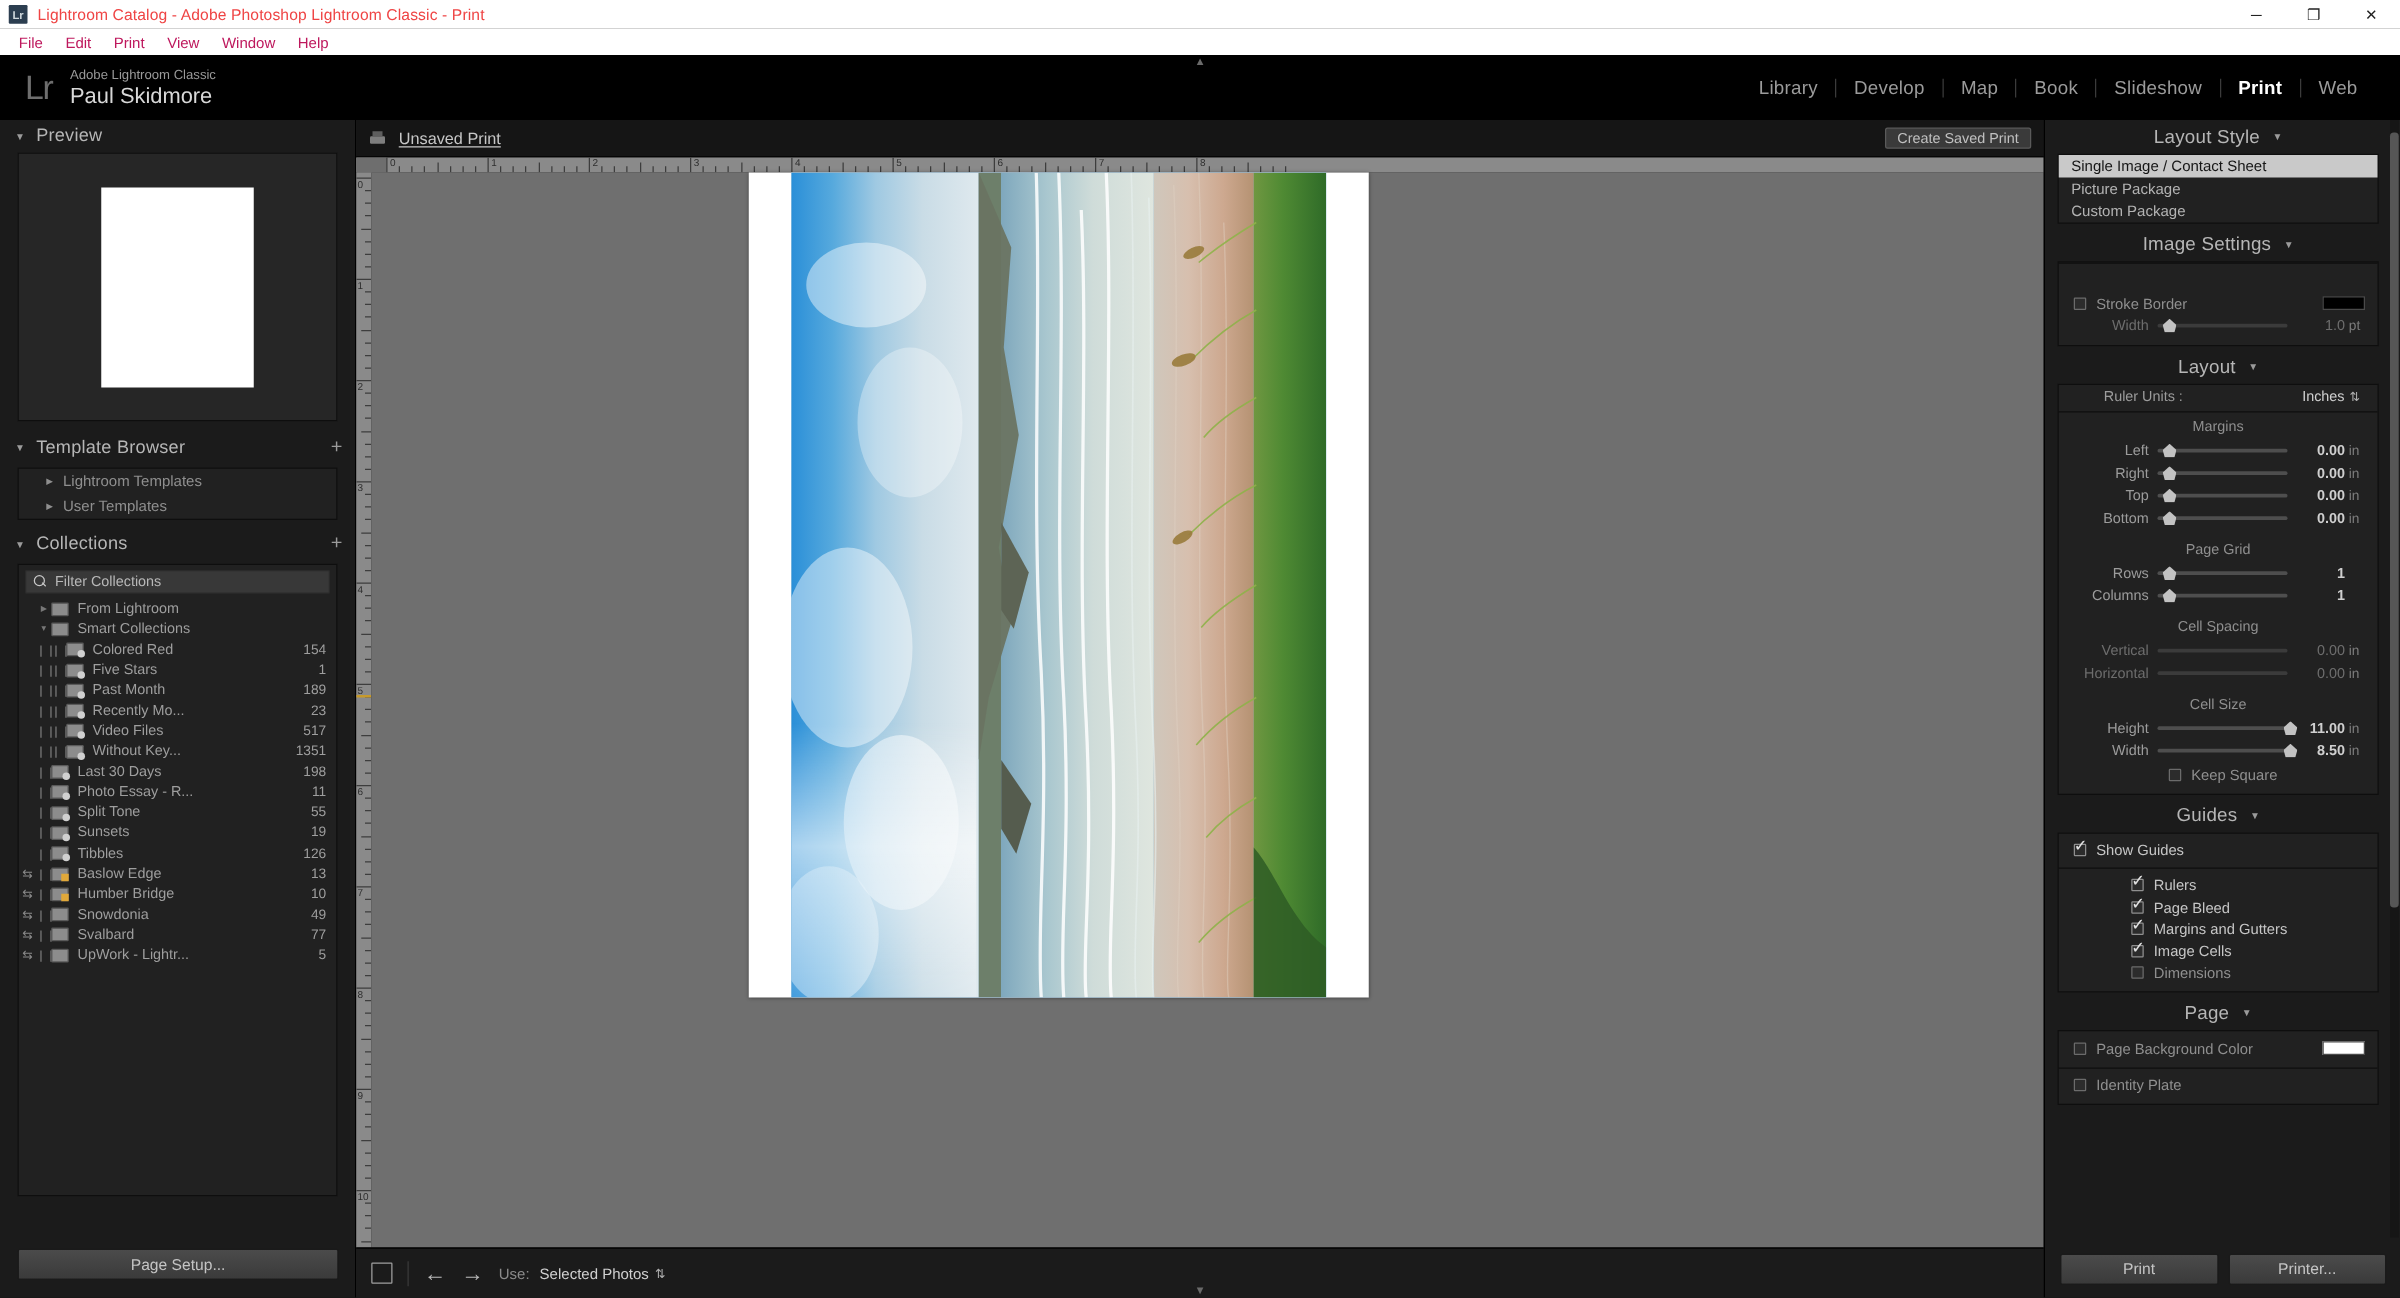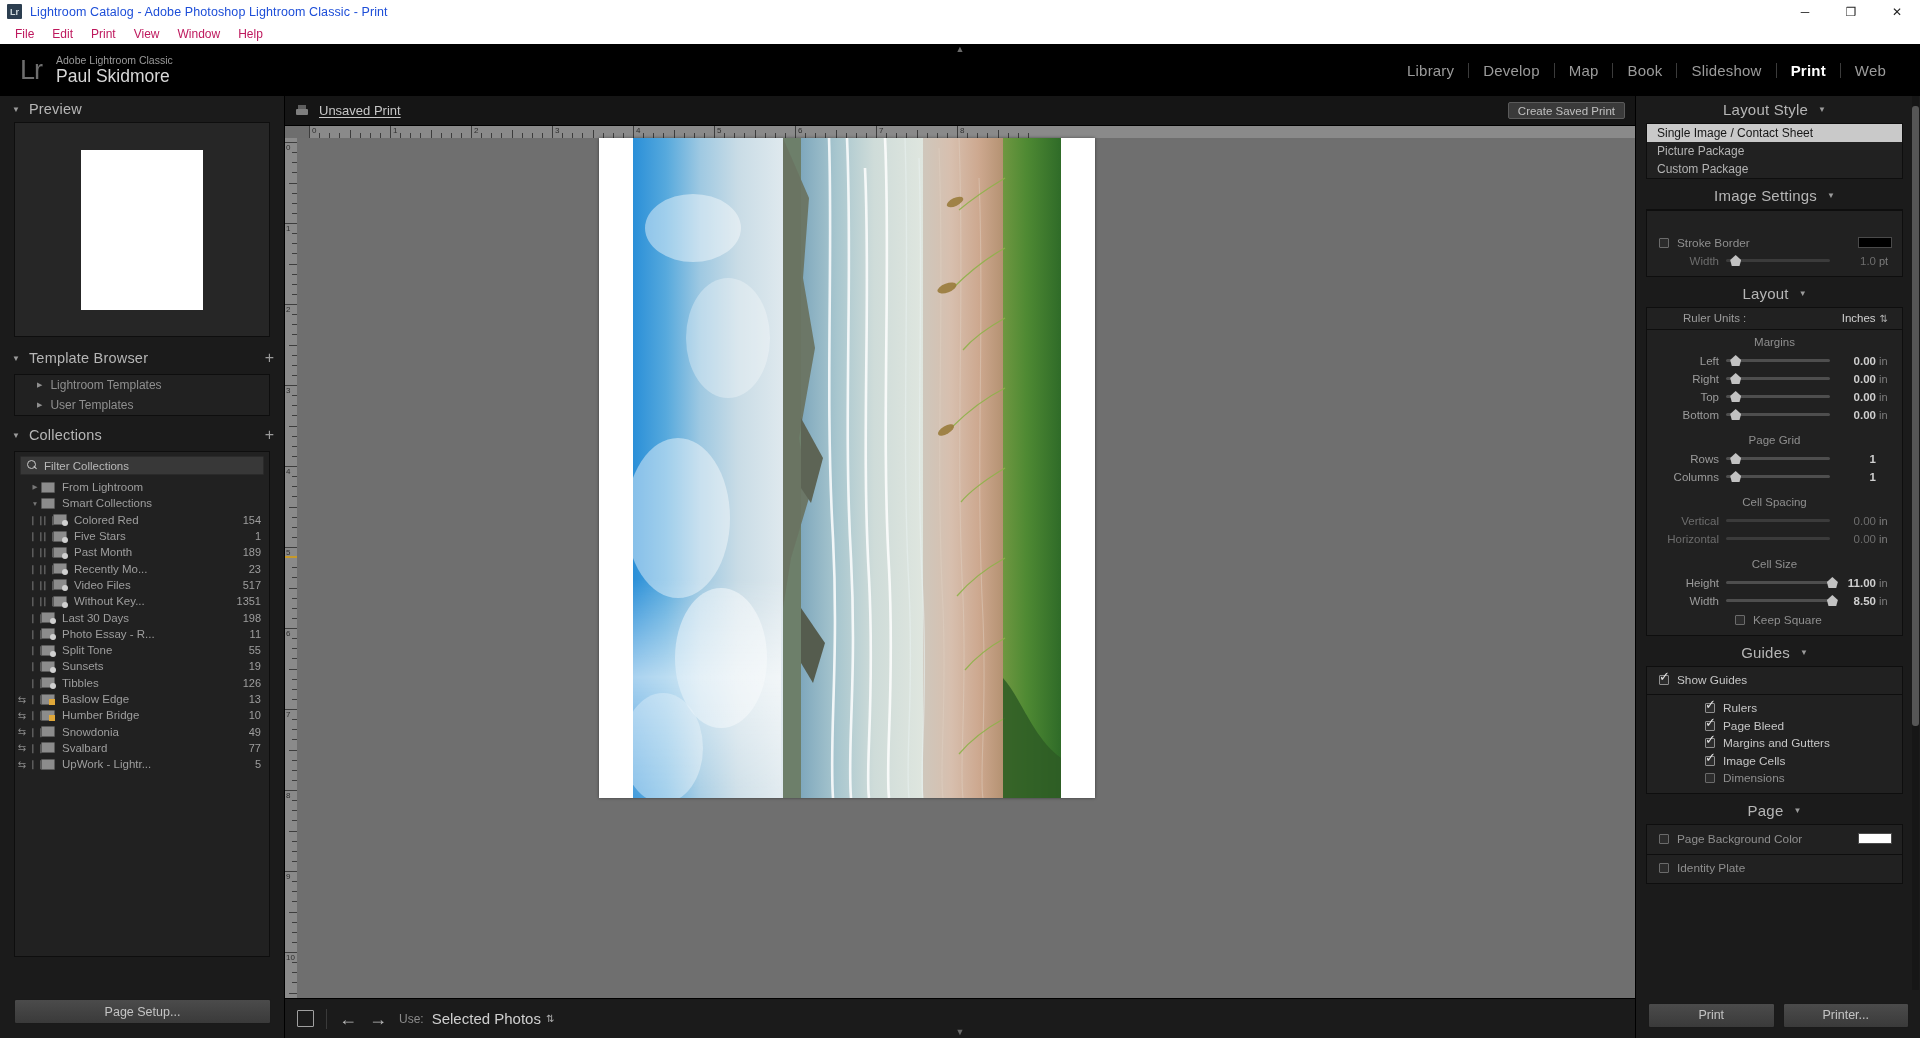--- a/index.html
+++ b/index.html
@@ -15,21 +15,21 @@
   
   .titlebar {
     position: absolute; left: 0; top: 0; width: 1920px; height: 23px;
     background: #ffffff; display: flex; align-items: center;
   }
   .tb-icon {
     width: 15px; height: 15px; margin-left: 7px; margin-right: 8px;
     background: #2c3e50; color: #cfd8dc; font-size: 9px; font-weight: bold;
     display: flex; align-items: center; justify-content: center; border-radius: 1px;
   }
-  .tb-title { font-size: 12.5px; color: #1d4ed8; letter-spacing: 0.1px; }
+  .tb-title { font-size: 12.5px; color: #ef4444; letter-spacing: 0.1px; }
   .tb-btns { margin-left: auto; display: flex; height: 23px; }
   .tb-btn {
     width: 46px; height: 23px; display: flex; align-items: center; justify-content: center;
     color: #222; font-size: 12px;
   }
 
   
   .menubar {
     position: absolute; left: 0; top: 23px; width: 1920px; height: 21px;
     background: #ffffff; display: flex; align-items: center; padding-left: 6px;
@@ -172,21 +172,21 @@
   .photo { position: absolute; left: 34px; top: 0px; width: 428px; height: 660px; overflow: hidden; background: #87b8d8; }
 
   .center-bottom {
     position: absolute; left: 0; bottom: 0; width: 1350px; height: 40px; background: #1b1b1b;
     border-top: 1px solid #000; display: flex; align-items: center; padding: 0 12px;
   }
   .sqbtn { width: 17px; height: 17px; border: 1.6px solid #a0a0a0; border-radius: 1px; }
   .vsep { width: 1px; height: 20px; background: #3a3a3a; margin: 0 12px; }
   .navarrow { color: #b9b9b9; font-size: 18px; margin-right: 12px; line-height: 1; }
   .uselabel { font-size: 12px; color: #8b8b8b; margin-right: 8px; }
-  .usevalue { font-size: 15px; color: #d0d0d0; margin-right: 5px; }
+  .usevalue { font-size: 12px; color: #d0d0d0; margin-right: 5px; }
   .updown { color: #b0b0b0; font-size: 10px; }
 
   
   .right-panel {
     position: absolute; left: 1635px; top: 0; width: 285px; height: 942px;
     background: #1b1b1b; border-left: 1px solid #000; overflow: hidden;
   }
   .rp-scroll { position: absolute; left: 0; top: 0; width: 277px; height: 894px; overflow: hidden; }
   .rp-header {
     height: 27px; display: flex; align-items: center; justify-content: center;

